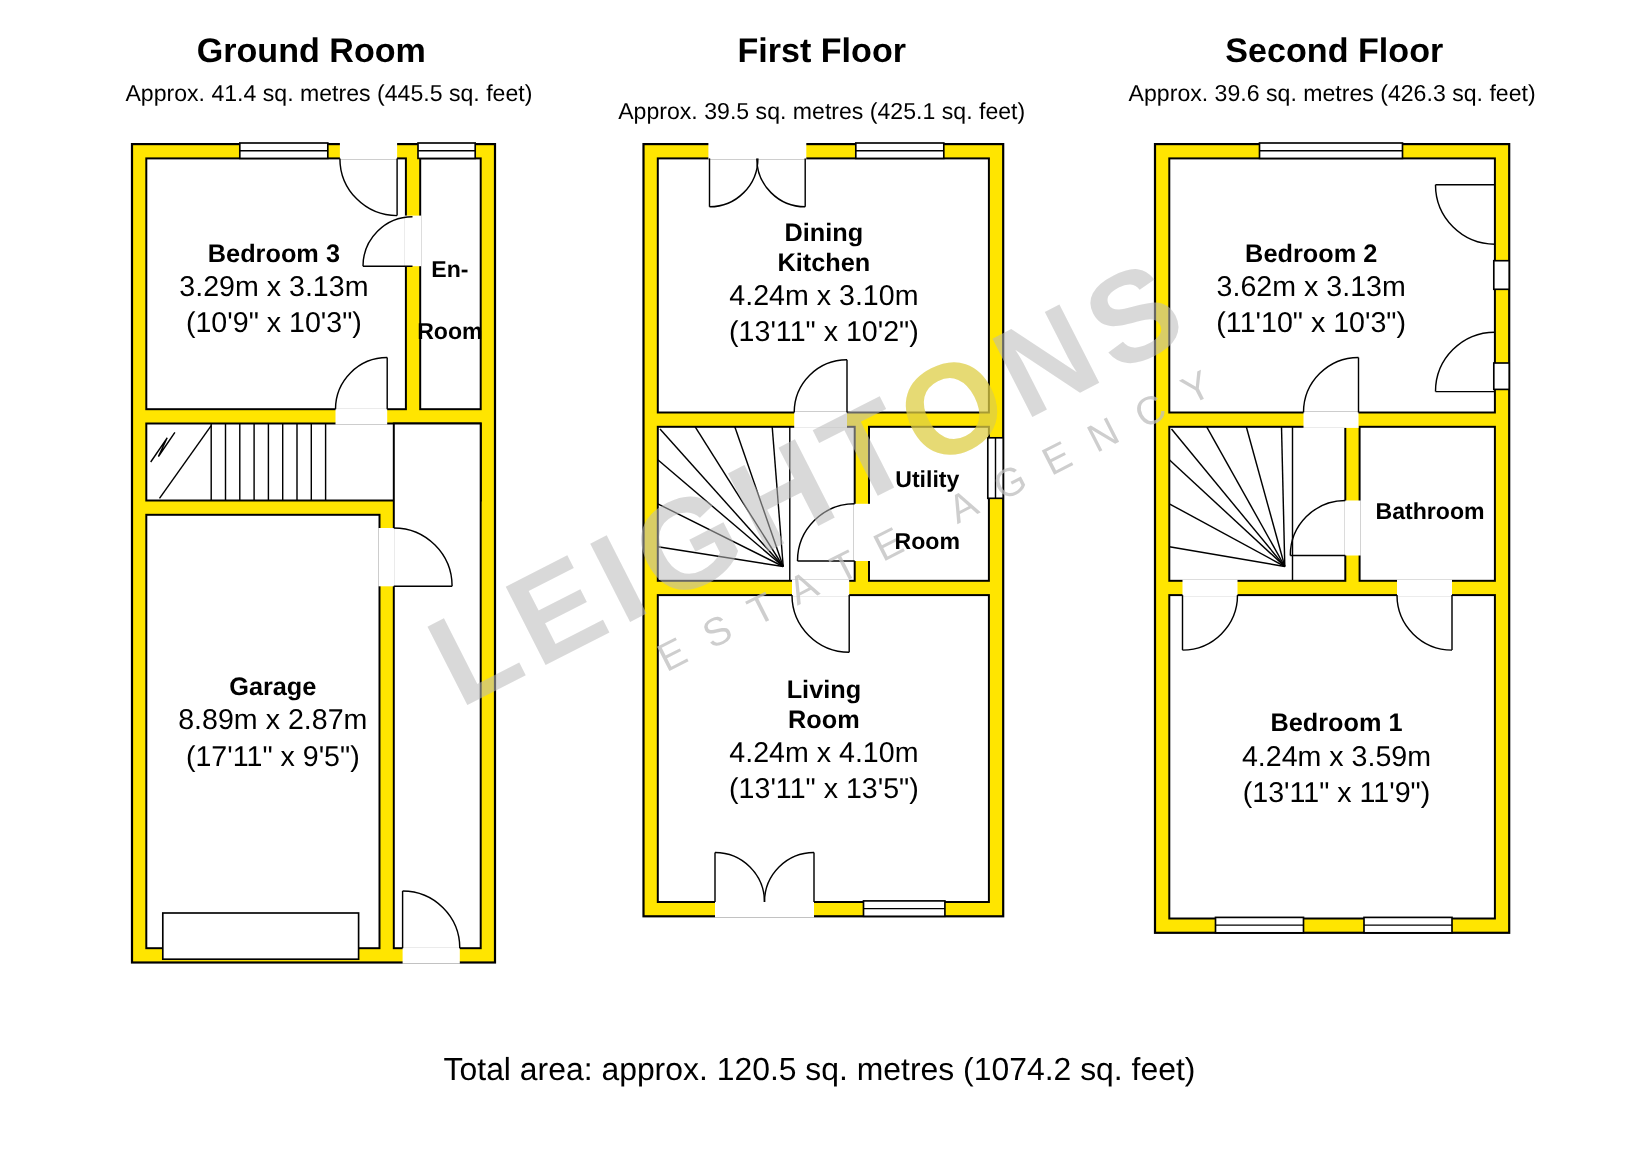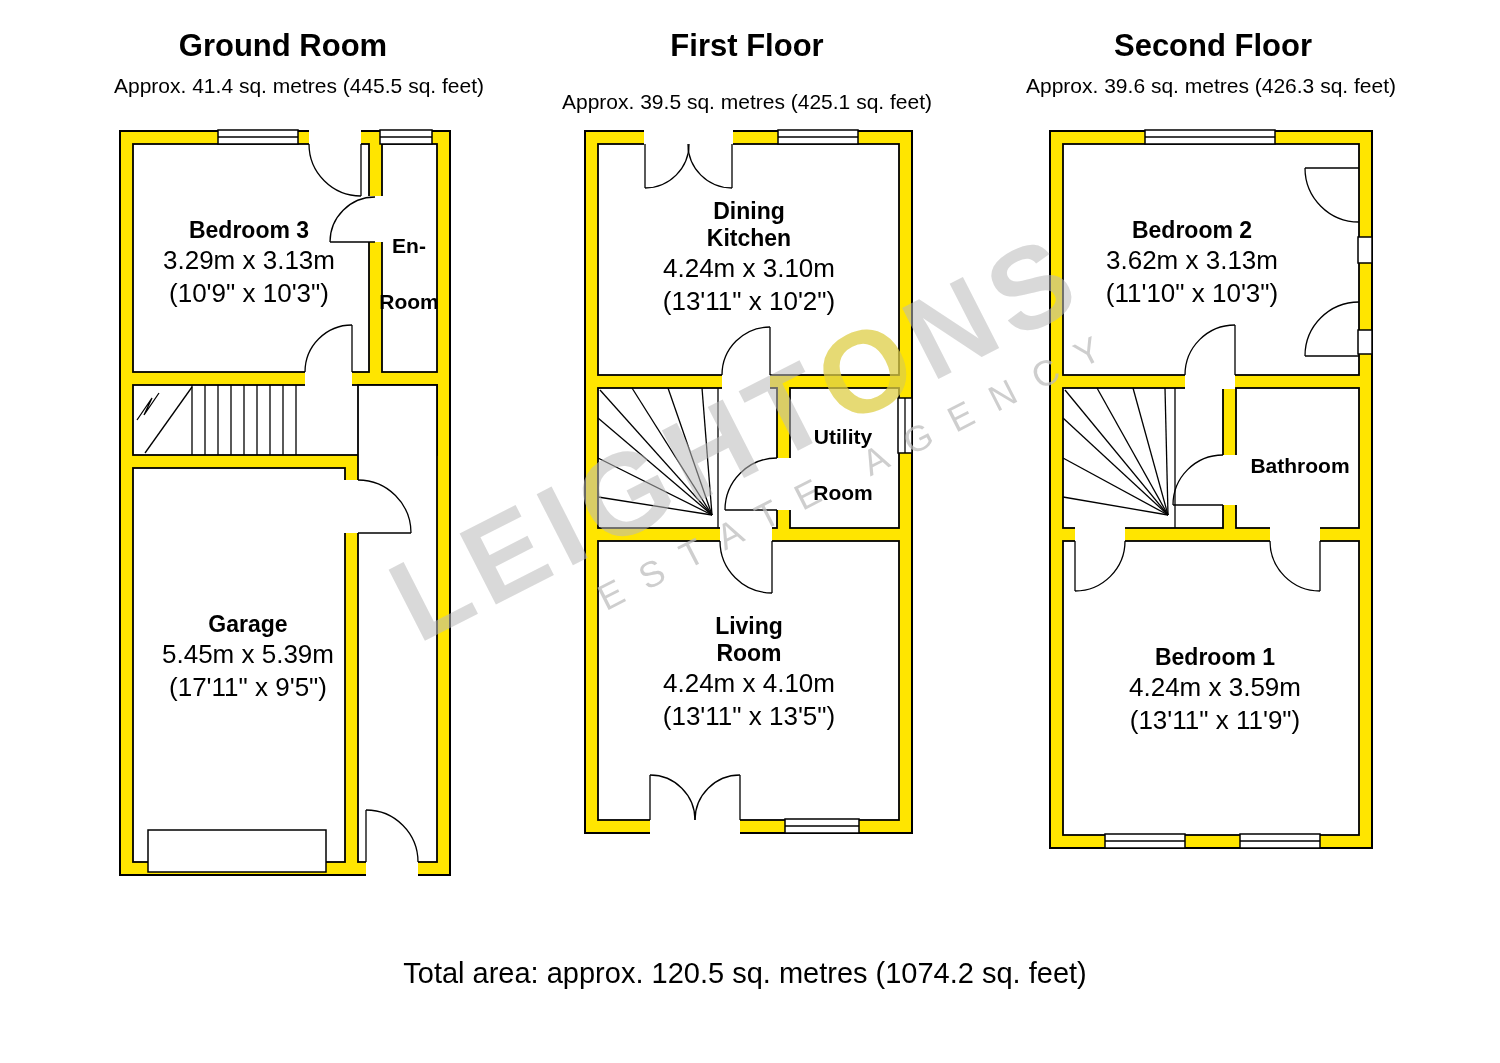--- a/index.html
+++ b/index.html
@@ -245,21 +245,21 @@
     <div class="room-name">Bedroom 3</div>
     <div class="room-dim">3.29m x 3.13m</div>
     <div class="room-dim">(10'9" x 10'3")</div>
   </div>
   <div class="lbl" style="left:409px; top:258px;">
     <div class="room-name-sm">En-</div>
     <div class="room-name-sm">Room</div>
   </div>
   <div class="lbl" style="left:248px; top:657px;">
     <div class="room-name">Garage</div>
-    <div class="room-dim">5.45m x 5.39m</div>
+    <div class="room-dim">8.89m x 2.87m</div>
     <div class="room-dim">(17'11" x 9'5")</div>
   </div>
 
   <div class="lbl floor-title" style="left:747px; top:46px;">First Floor</div>
   <div class="lbl floor-sub" style="left:747px; top:86px;margin-top:16px;">Approx. 39.5 sq. metres (425.1 sq. feet)</div>
 
   <div class="lbl" style="left:749px; top:258px;">
     <div class="room-name">Dining</div>
     <div class="room-name">Kitchen</div>
     <div class="room-dim">4.24m x 3.10m</div>

